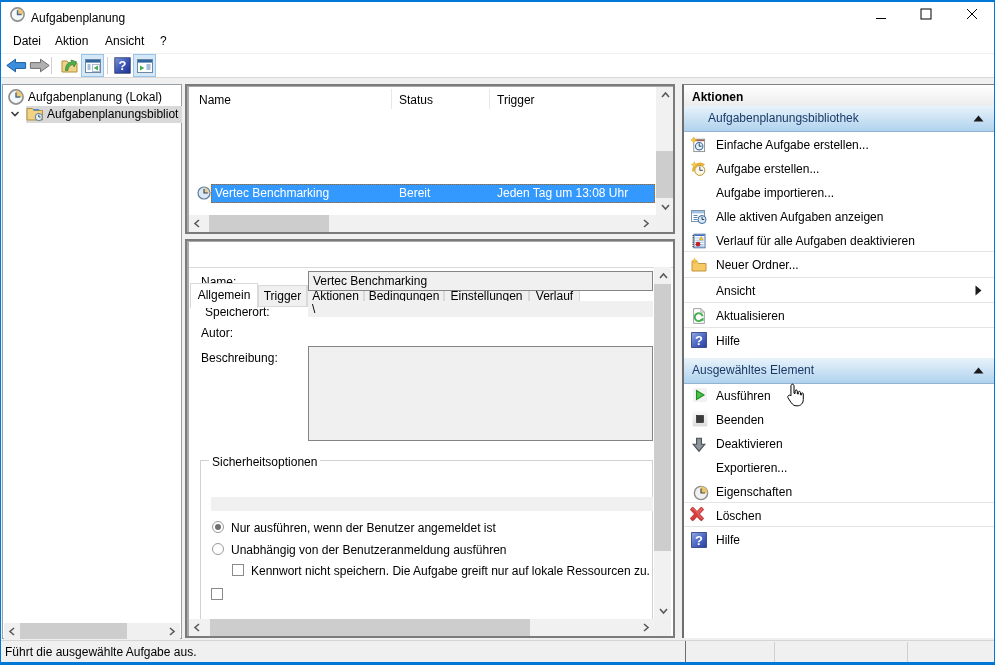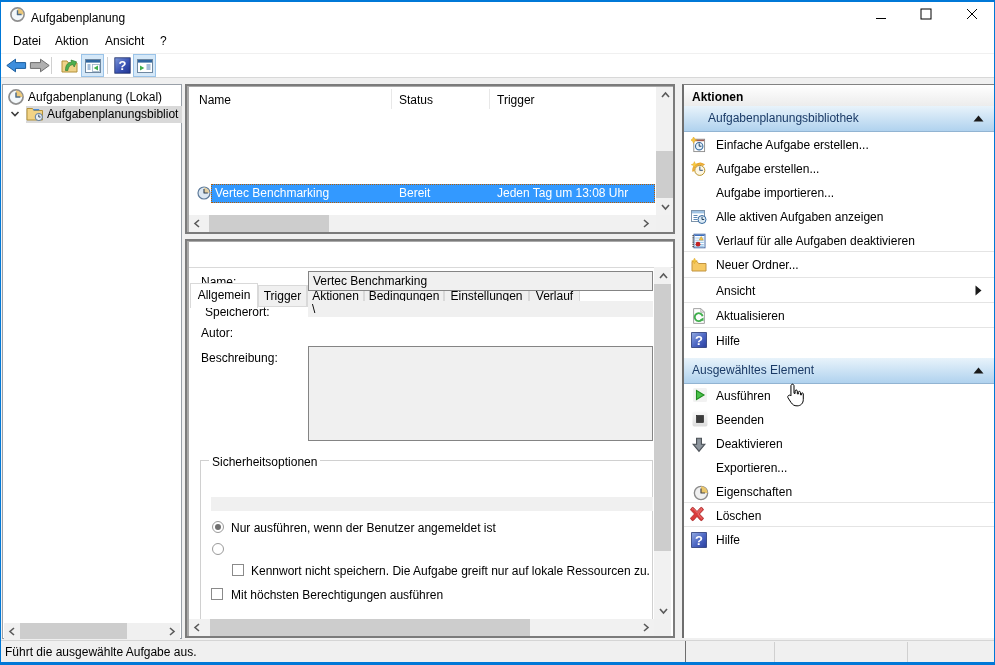--- a/index.html
+++ b/index.html
@@ -233,24 +233,24 @@
     <div class="lbl" style="left:14px;top:85px">Autor:</div>
     <div class="lbl" style="left:14px;top:110px">Beschreibung:</div>
     <div class="field bordered" style="left:121px;top:105px;width:345px;height:95px"></div>
 
     <div id="grp"></div>
     <div id="grp-legend">Sicherheitsoptionen</div>
     <div class="field" style="left:24px;top:256px;width:442px;height:14px"></div>
     <div class="radio sel" style="left:25px;top:280px"></div>
     <div class="lbl" style="left:44px;top:280px">Nur ausführen, wenn der Benutzer angemeldet ist</div>
     <div class="radio" style="left:25px;top:302px"></div>
+    <div class="lbl" style="left:44px;top:302px">Unabhängig von der Benutzeranmeldung ausführen</div>
     <div class="check" style="left:45px;top:323px"></div>
     <div class="lbl" style="left:64px;top:323px">Kennwort nicht speichern. Die Aufgabe greift nur auf lokale Ressourcen zu.</div>
     <div class="check" style="left:24px;top:347px"></div>
-    <div class="lbl" style="left:44px;top:347px">Mit höchsten Berechtigungen ausführen</div>
 
     <div class="abs sbtrack" style="left:467px;top:26px;width:17px;height:352px">
       <svg class="chev" style="left:5px;top:5px" width="9" height="8" viewBox="0 0 9 8">
           <path d="M1 6 L4.5 2 L8 6" stroke="#5a5a5a" stroke-width="1.6" fill="none"></path>
         </svg>
       <div class="abs sbthumb" style="left:0;top:17px;width:17px;height:267px"></div>
       <svg class="chev" style="left:5px;top:340px" width="9" height="8" viewBox="0 0 9 8">
           <path d="M1 2 L4.5 6 L8 2" stroke="#5a5a5a" stroke-width="1.6" fill="none"></path>
         </svg>
     </div>

